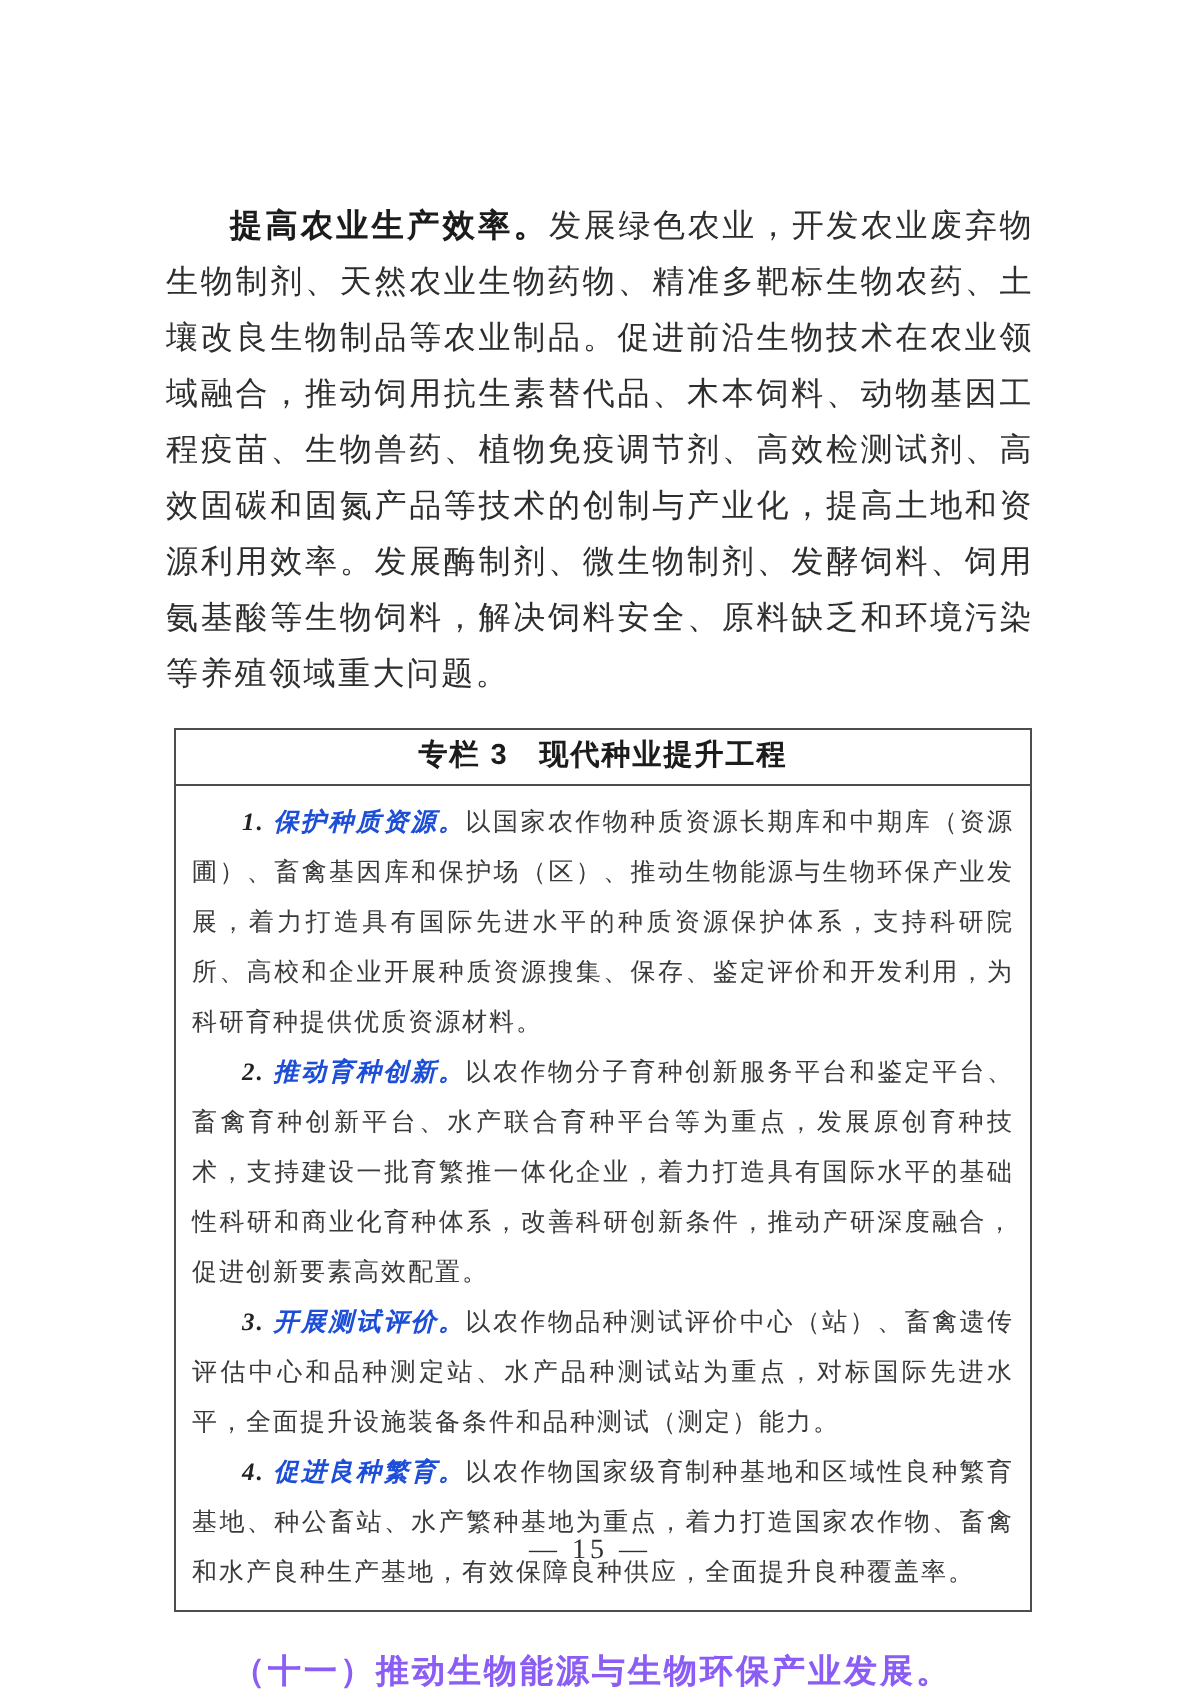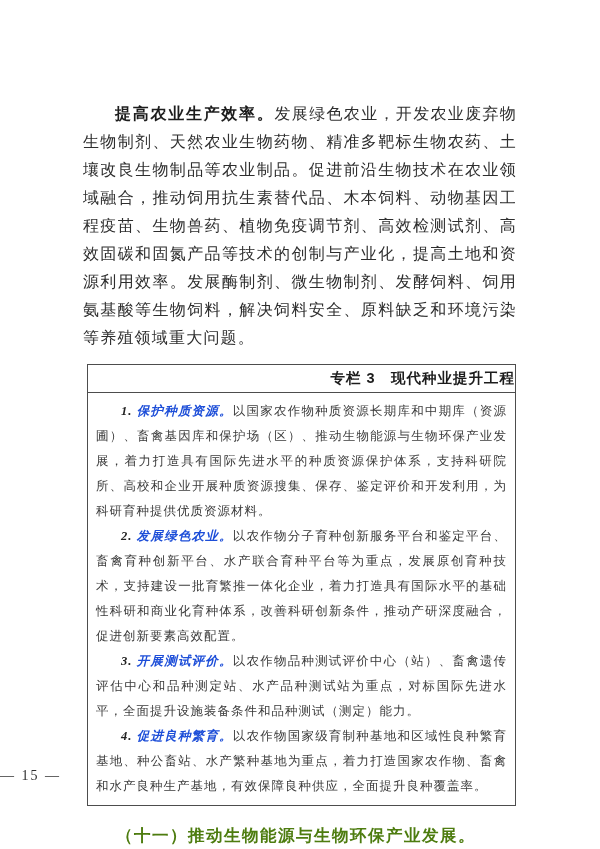--- a/index.html
+++ b/index.html
@@ -42,21 +42,21 @@
   
   .column-box {
     margin-top: 12px;
     margin-left: 4px;
     margin-right: 1px;
     border: 1px solid #4d4d4d;
     background: #ffffff;
   }
   .column-title {
     border-bottom: 1px solid #4d4d4d;
-    text-align: right;
+    text-align: center;
     font-family: "Liberation Sans", "DejaVu Sans", sans-serif;
     font-weight: bold;
     font-size: 14.5px;
     line-height: 27px;
     color: #1c1c1c;
     letter-spacing: 1px;
   }
   .column-body {
     padding: 6px 8px 6px 8px;
   }
@@ -80,49 +80,49 @@
     color: #1d4ed8;
   }
   
   .sub-heading {
     margin-top: 16px;
     font-size: 16.5px;
     line-height: 28px;
     font-weight: bold;
     letter-spacing: 1.5px;
     text-indent: 2em;
-    color: #4d7c0f;
+    color: #8b5cf6;
   }
   
   .page-footer {
     position: absolute;
     left: 0;
     right: 10px;
     top: 768px;
-    text-align: left;
+    text-align: center;
     font-size: 14px;
     color: #2e2e2e;
     letter-spacing: 2px;
   }
 </style>
 </head>
 <body>
 
 <div class="page">
   <div class="content">
 
     <p class="body-para"><span class="lead-bold">提高农业生产效率。</span><span>发展绿色农业，开发农业废弃物生物制剂、天然农业生物药物、精准多靶标生物农药、土壤改良生物制品等农业制品。促进前沿生物技术在农业领域融合，推动饲用抗生素替代品、木本饲料、动物基因工程疫苗、生物兽药、植物免疫调节剂、高效检测试剂、高效固碳和固氮产品等技术的创制与产业化，提高土地和资源利用效率。发展酶制剂、微生物制剂、发酵饲料、饲用氨基酸等生物饲料，解决饲料安全、原料缺乏和环境污染等养殖领域重大问题。</span></p>
 
     <div class="column-box">
       <div class="column-title">专栏 3　现代种业提升工程</div>
       <div class="column-body">
 
         <p class="column-item"><span class="item-num">1. </span><span class="item-lead">保护种质资源。</span><span>以国家农作物种质资源长期库和中期库（资源圃）、畜禽基因库和保护场（区）、推动生物能源与生物环保产业发展，着力打造具有国际先进水平的种质资源保护体系，支持科研院所、高校和企业开展种质资源搜集、保存、鉴定评价和开发利用，为科研育种提供优质资源材料。</span></p>
 
-        <p class="column-item"><span class="item-num">2. </span><span class="item-lead">发展绿色农业。</span><span>以农作物分子育种创新服务平台和鉴定平台、畜禽育种创新平台、水产联合育种平台等为重点，发展原创育种技术，支持建设一批育繁推一体化企业，着力打造具有国际水平的基础性科研和商业化育种体系，改善科研创新条件，推动产研深度融合，促进创新要素高效配置。</span></p>
+        <p class="column-item"><span class="item-num">2. </span><span class="item-lead">推动育种创新。</span><span>以农作物分子育种创新服务平台和鉴定平台、畜禽育种创新平台、水产联合育种平台等为重点，发展原创育种技术，支持建设一批育繁推一体化企业，着力打造具有国际水平的基础性科研和商业化育种体系，改善科研创新条件，推动产研深度融合，促进创新要素高效配置。</span></p>
 
         <p class="column-item"><span class="item-num">3. </span><span class="item-lead">开展测试评价。</span><span>以农作物品种测试评价中心（站）、畜禽遗传评估中心和品种测定站、水产品种测试站为重点，对标国际先进水平，全面提升设施装备条件和品种测试（测定）能力。</span></p>
 
         <p class="column-item"><span class="item-num">4. </span><span class="item-lead">促进良种繁育。</span><span>以农作物国家级育制种基地和区域性良种繁育基地、种公畜站、水产繁种基地为重点，着力打造国家农作物、畜禽和水产良种生产基地，有效保障良种供应，全面提升良种覆盖率。</span></p>
 
       </div>
     </div>
 
     <p class="sub-heading">（十一）推动生物能源与生物环保产业发展。</p>
 

